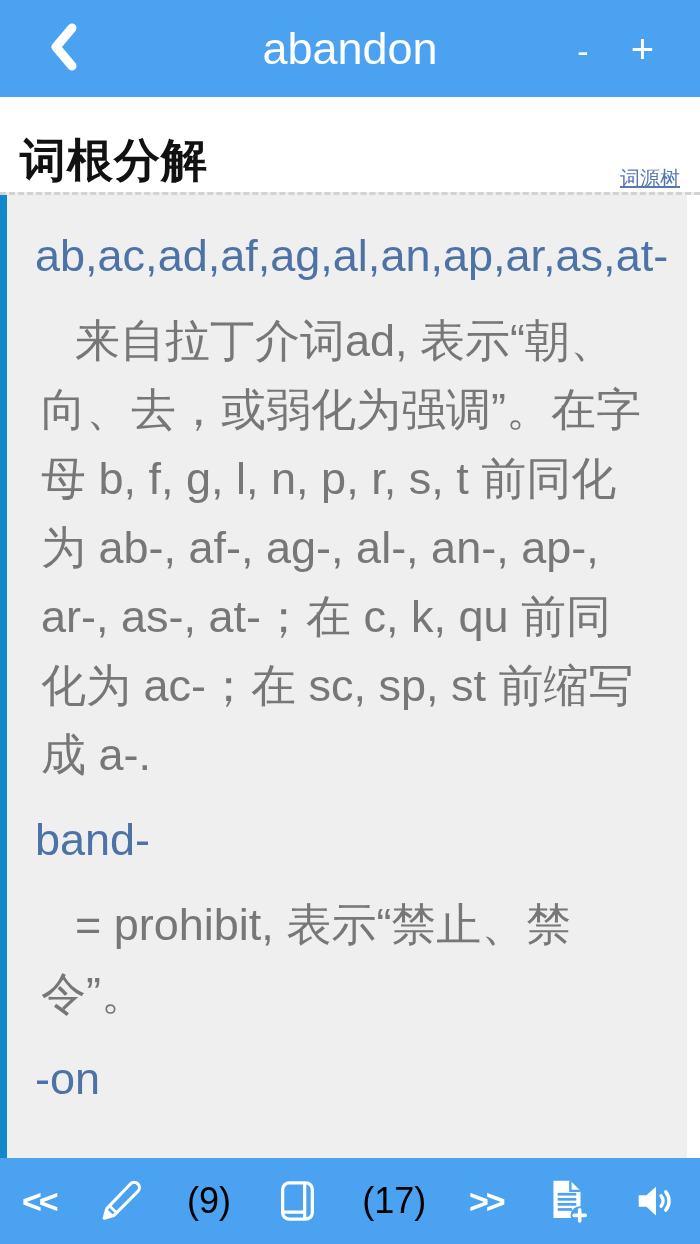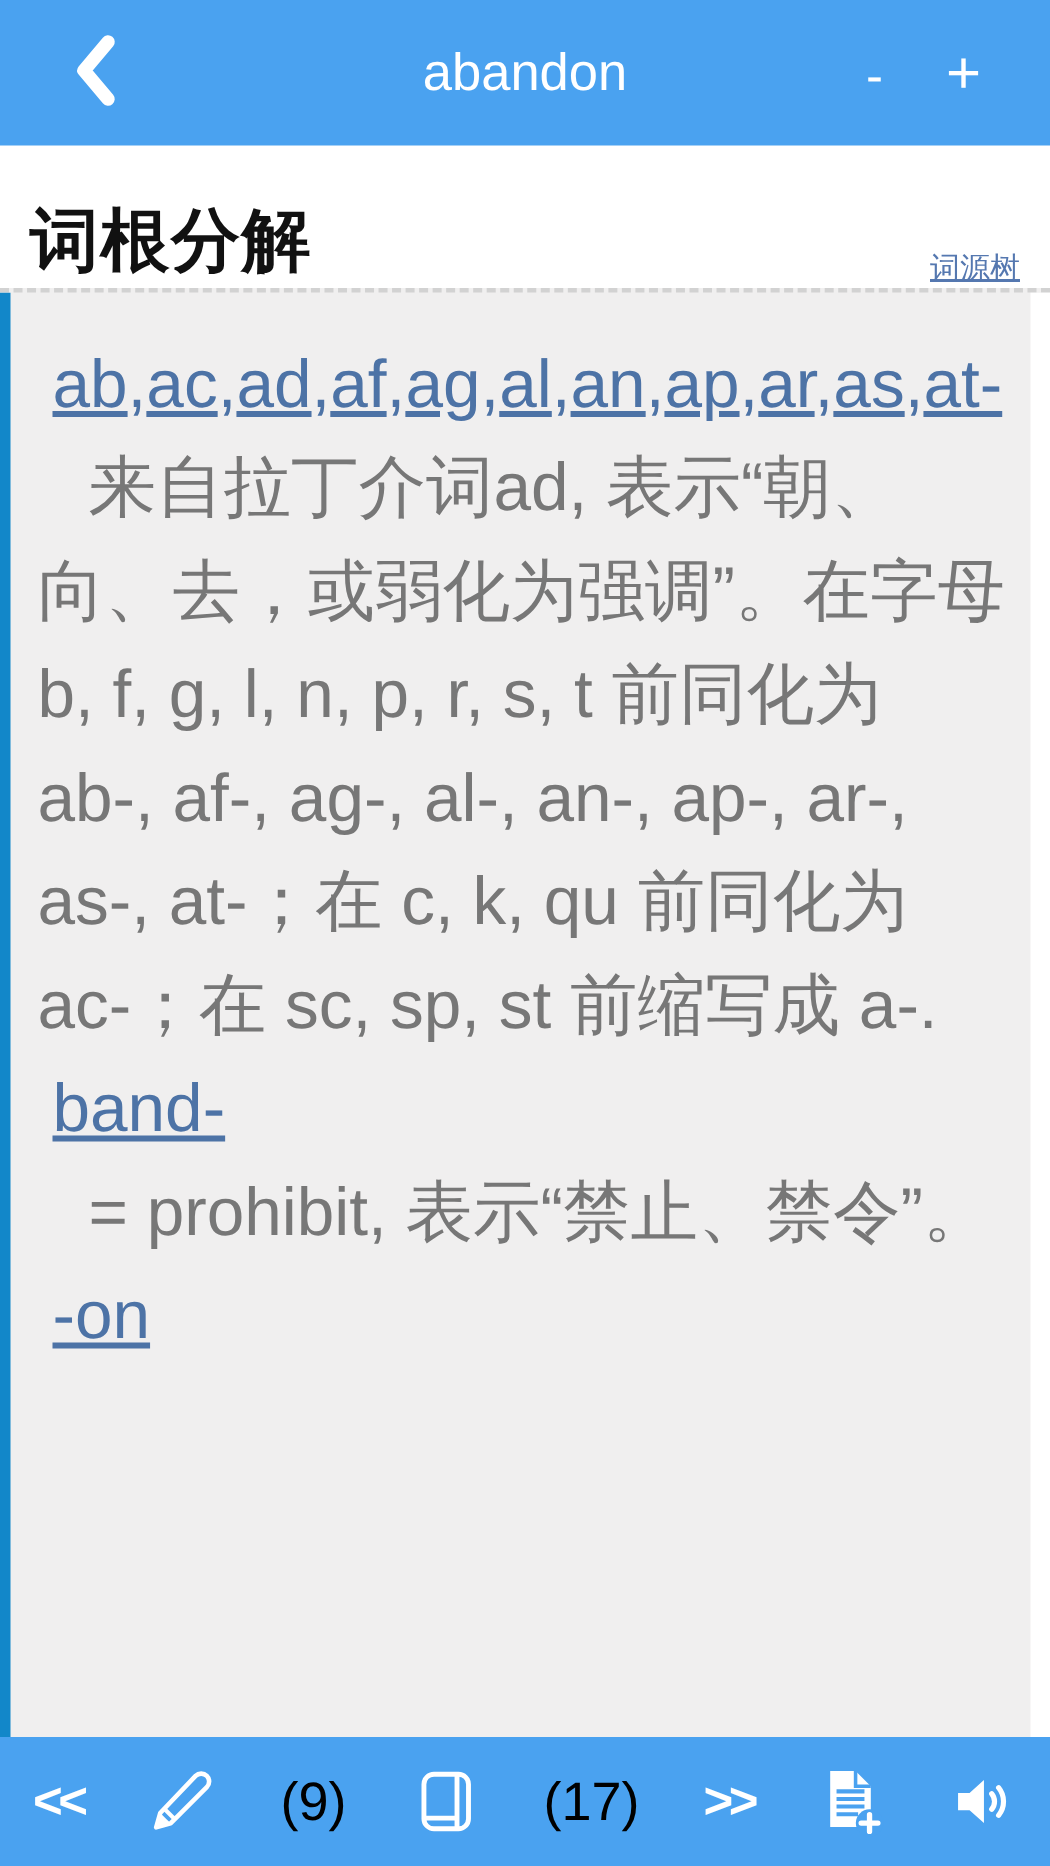--- a/index.html
+++ b/index.html
@@ -11,41 +11,41 @@
   .statusbar{height:40px;background:var(--statusbar-bg,#2d6ca3);display:flex;align-items:center;
     padding:0 14px;color:#fff;flex:0 0 auto}
   .time{font-weight:bold;font-size:27px;letter-spacing:.5px}
   .sb-icons{margin-left:auto;display:flex;align-items:center;gap:10px}
   .sb-icons svg{display:block}
 
   
   .appbar{height:97px;background:var(--appbar-bg,#4aa2f0);display:flex;align-items:center;
     position:relative;padding:0 46px;flex:0 0 auto}
   .back{background:none;border:none;cursor:pointer;display:flex;padding:0}
-  .apptitle{position:absolute;left:50%;transform:translateX(-50%);font-size:35px;color:#fff}
+  .apptitle{position:absolute;left:50%;transform:translateX(-50%);font-size:45px;color:#fff}
   .fontctrl{margin-left:auto;display:flex;gap:42px;align-items:baseline}
   .fontctrl button{background:none;border:none;color:#fff;line-height:1;cursor:pointer}
   .btn-minus{font-size:34px}
   .btn-plus{font-size:40px}
 
   
   .section-head{height:95px;background:#fff;display:flex;align-items:flex-end;padding:0 20px;flex:0 0 auto}
   .section-head h1{font-size:46px;font-weight:bold;color:#111;letter-spacing:1px}
   .etym-link{margin-left:auto;font-size:20px;color:var(--etym-link-blue,#5578b0);
     text-decoration:underline;cursor:pointer}
 
   
   .content{flex:1 1 auto;position:relative;background:var(--content-bg,#f0efef);
     border-top:3px dashed #d2d2d2;overflow:hidden}
   .accent-bar{position:absolute;left:0;top:0;bottom:0;width:7px;background:var(--accent-bar,#1287c9)}
   .scroll-gutter{position:absolute;right:0;top:0;bottom:0;width:13px;background:#fff}
   .text{padding:26px 28px 0 25px;font-size:45px;line-height:69px;color:var(--text-gray,#777)}
   .roots-line{color:var(--link-blue,#4d73a6);padding-left:10px;white-space:nowrap}
-  .root-link{color:var(--link-blue,#4d73a6);text-decoration:underline;cursor:pointer}
-  .para{text-indent:34px;margin:0}
+  .root-link{color:var(--link-blue,#4d73a6);cursor:pointer}
+  .para{text-indent:34px;margin:16px}
   .link-line{padding-left:10px;margin:0}
 
   
   .toolbar{height:86px;background:var(--appbar-bg,#4aa2f0);display:flex;align-items:center;
     justify-content:space-between;padding:0 22px;flex:0 0 auto}
   .tb-btn{background:none;border:none;color:#fff;display:flex;align-items:center;cursor:pointer;padding:0}
   .tb-chevrons{font-size:34px;font-weight:bold;letter-spacing:-3px}
   .tb-count{font-size:36px;font-weight:400}
   .tb-btn svg{display:block}
   .docplus-pad{fill:var(--appbar-bg,#4aa2f0)}

